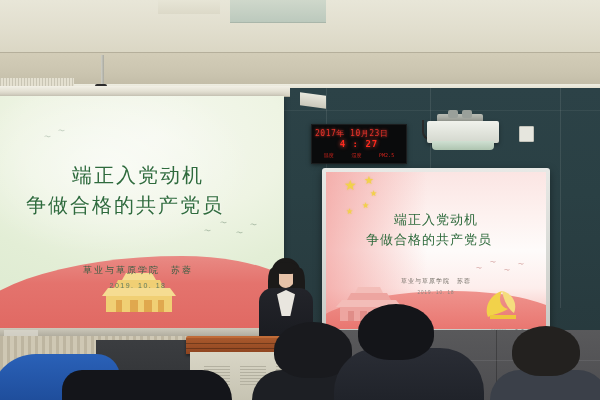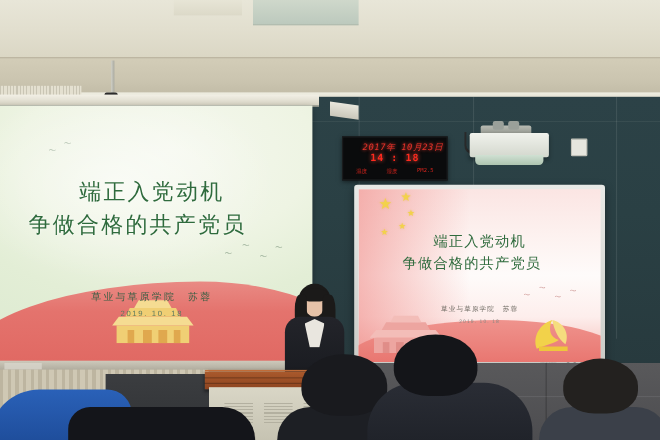--- a/index.html
+++ b/index.html
@@ -109,25 +109,24 @@
   .bird{position:absolute;color:#8fa58e;font-size:7px;opacity:.7;}
 
   
   .led{
     position:absolute;left:311px;top:124px;width:94px;height:38px;
     background:#0a0b0c;border:1px solid #1b1d1e;
     box-shadow:0 1px 4px rgba(0,0,0,.5);
     overflow:hidden;
   }
   .led-row1{
-    position:absolute;left:3px;top:3px;width:88px;text-align:right;
+    position:absolute;left:3px;top:3px;width:88px;text-align:left;
     color:#e3322a;font-size:8px;letter-spacing:.5px;
     font-family:"DejaVu Sans Mono", monospace;
     text-shadow:0 0 3px #ff3b2e;
-    font-style:italic;
   }
   .led-row2{
     position:absolute;left:3px;top:14px;width:88px;text-align:center;
     color:#ff2a1e;font-size:9px;font-weight:bold;letter-spacing:1px;
     font-family:"DejaVu Sans Mono", monospace;
     text-shadow:0 0 4px #ff4a3a;
   }
   .led-row3{
     position:absolute;left:3px;top:27px;width:88px;
     display:flex;justify-content:space-around;
@@ -385,21 +384,21 @@
     <div class="ps-sub">草业与草原学院　苏蓉</div>
     <div class="ps-date">2019. 10. 18</div>
   </div>
   <div class="floor-strip"></div>
   <div class="side-label"></div>
   <div class="wainscot"></div>
   <div class="wainscot-dark"></div>
 
   <div class="led">
     <div class="led-row1">2017年 10月23日</div>
-    <div class="led-row2">14 : 18</div>
+    <div class="led-row2">4 : 27</div>
     <div class="led-row3">
       <span>温度</span>
       <span>湿度</span>
       <span>PM2.5</span>
     </div>
   </div>
 
   <div class="proj-cable"></div>
   <div class="projector-arm"></div>
   <div class="projector-arm-knob"></div>

